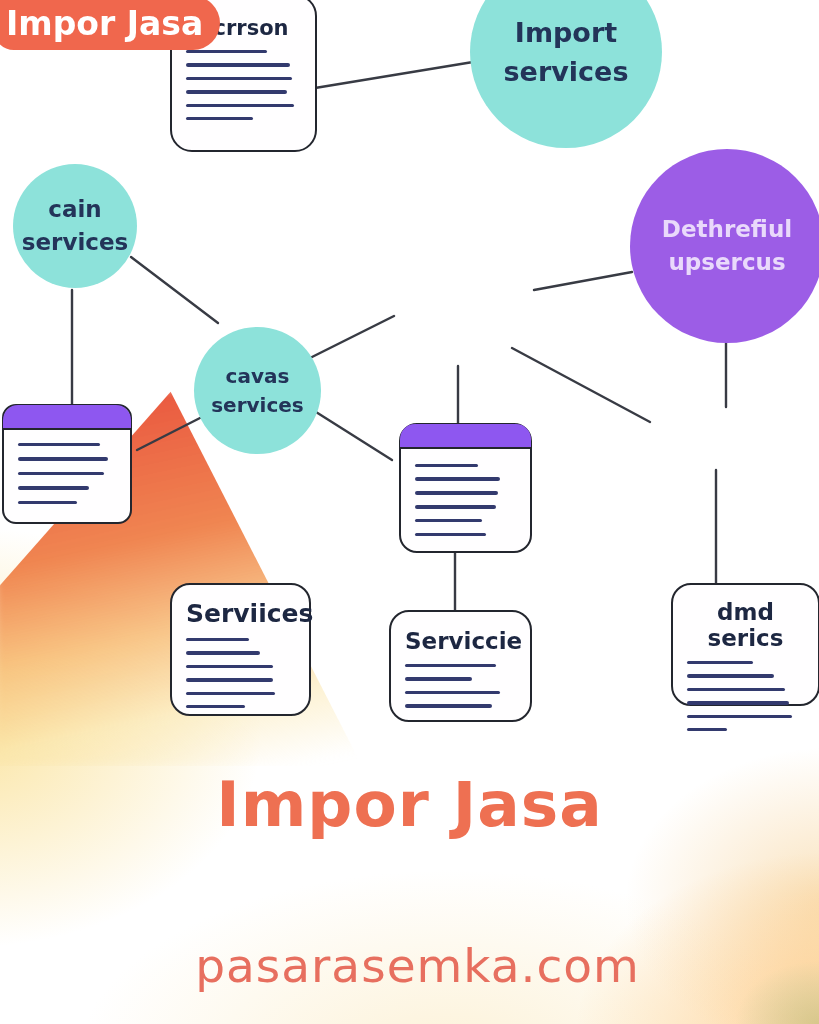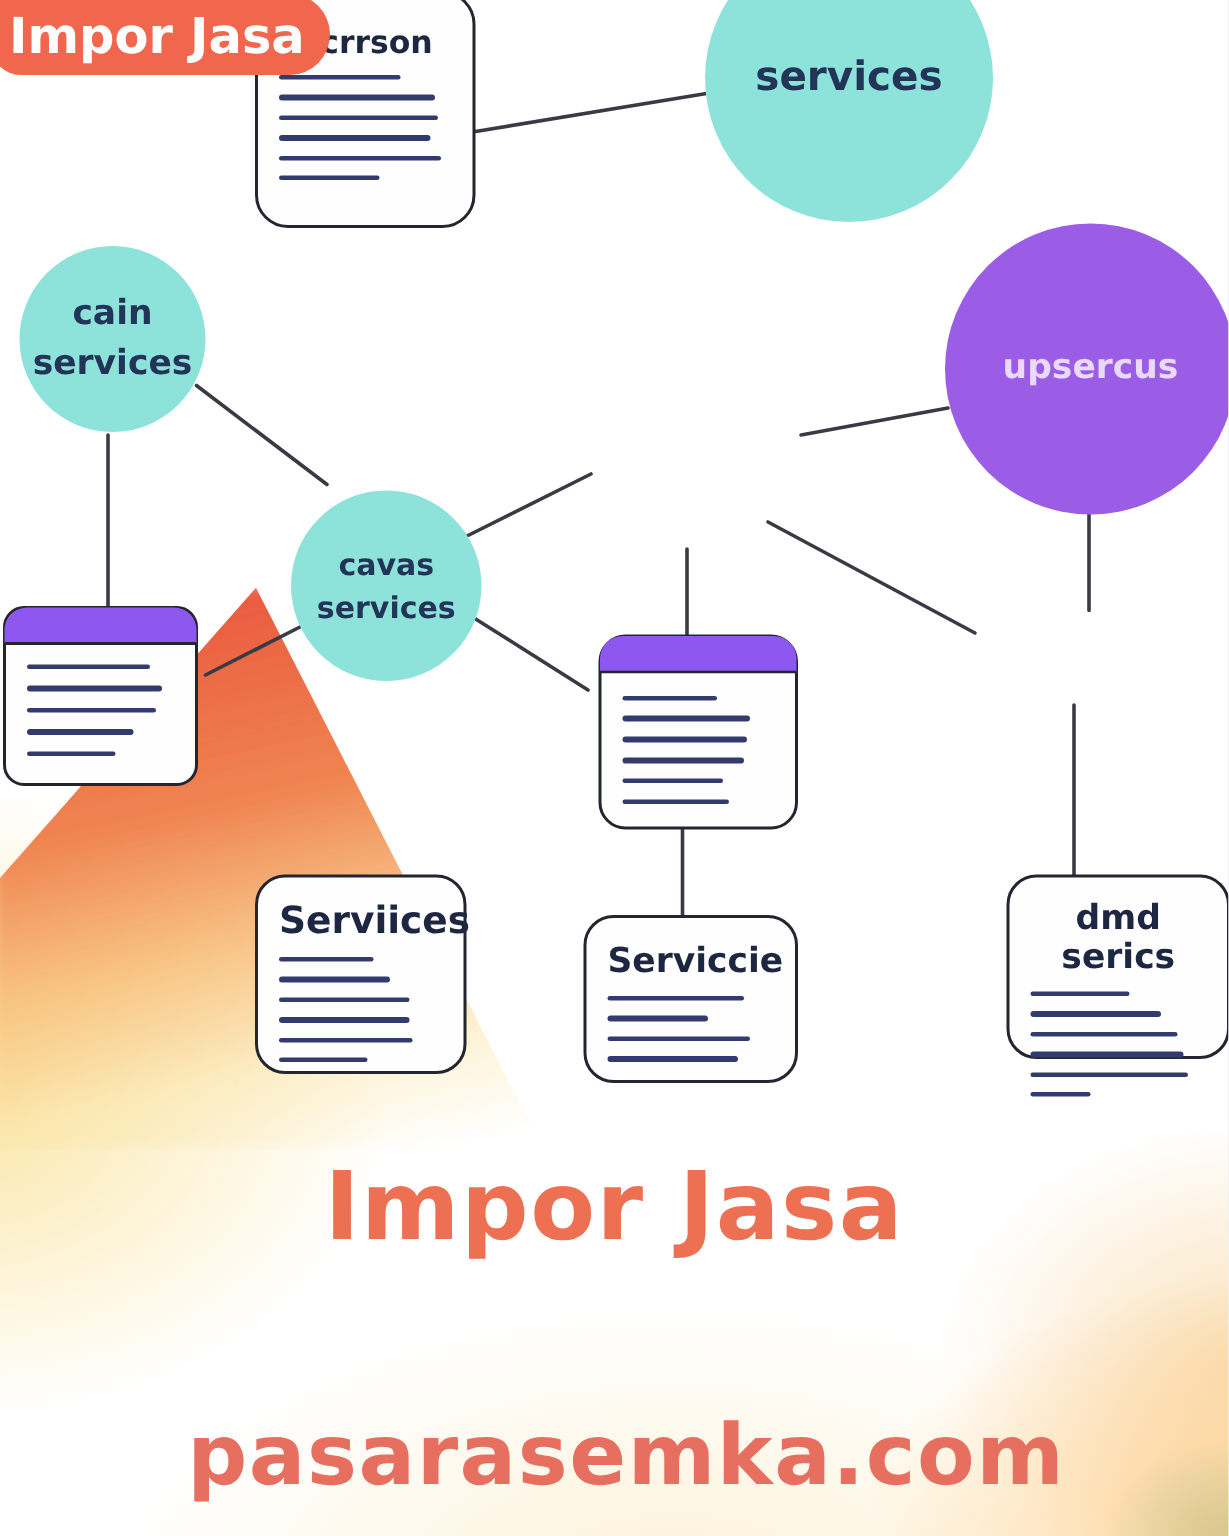--- a/index.html
+++ b/index.html
@@ -59,21 +59,21 @@
   .servicesdoc{left:170px;top:583px;width:141px;height:133px;border-radius:20px;}
   .servicesdoc .title{font-size:25px;margin-top:2px;}
   .serviccie{left:389px;top:610px;width:143px;height:112px;border-radius:20px;}
   .serviccie .title{font-size:23px;margin-top:4px;}
   .dmddoc{left:671px;top:583px;width:149px;height:123px;border-radius:20px;}
   .dmddoc .title{font-size:23px;margin-top:2px;}
   
   .main-title{position:absolute;left:0;right:0;top:768px;text-align:center;z-index:4;
               color:#ee7052;font-size:63px;font-weight:bold;letter-spacing:1px;}
   .site{position:absolute;left:16px;right:0;top:938px;text-align:center;z-index:4;
-        color:#e76f5f;font-size:56px;font-weight:700;letter-spacing:1px;}
+        color:#e76f5f;font-size:47px;font-weight:400;letter-spacing:1px;}
 </style>
 </head>
 <body>
 
 <div class="stage">
 
   <div class="triangle"></div>
 
   <svg class="links" width="819" height="1024">
     <line x1="315" y1="88" x2="473" y2="62"></line>
@@ -98,35 +98,37 @@
     <div class="tl" style="width:88%"></div>
     <div class="tl" style="width:94%"></div>
     <div class="tl" style="width:58%"></div>
   </div>
 
   <div class="badge">
     <span>Impor Jasa</span>
   </div>
 
   <div class="node circle teal import-circle">
+    <span>Import</span>
     <span>services</span>
   </div>
 
   <div class="node circle teal cain-circle">
     <span>cain</span>
     <span>services</span>
   </div>
 
   <div class="node circle teal cavas-circle">
     <span>cavas</span>
     <span>services</span>
   </div>
 
 
   <div class="node circle purple upsercus-circle">
+    <span>Dethrefiul</span>
     <span>upsercus</span>
   </div>
 
 
   <div class="node card leftdoc">
     <div class="hdr"></div>
     <div class="tl" style="width:84%"></div>
     <div class="tl" style="width:92%"></div>
     <div class="tl" style="width:88%"></div>
     <div class="tl" style="width:72%"></div>

